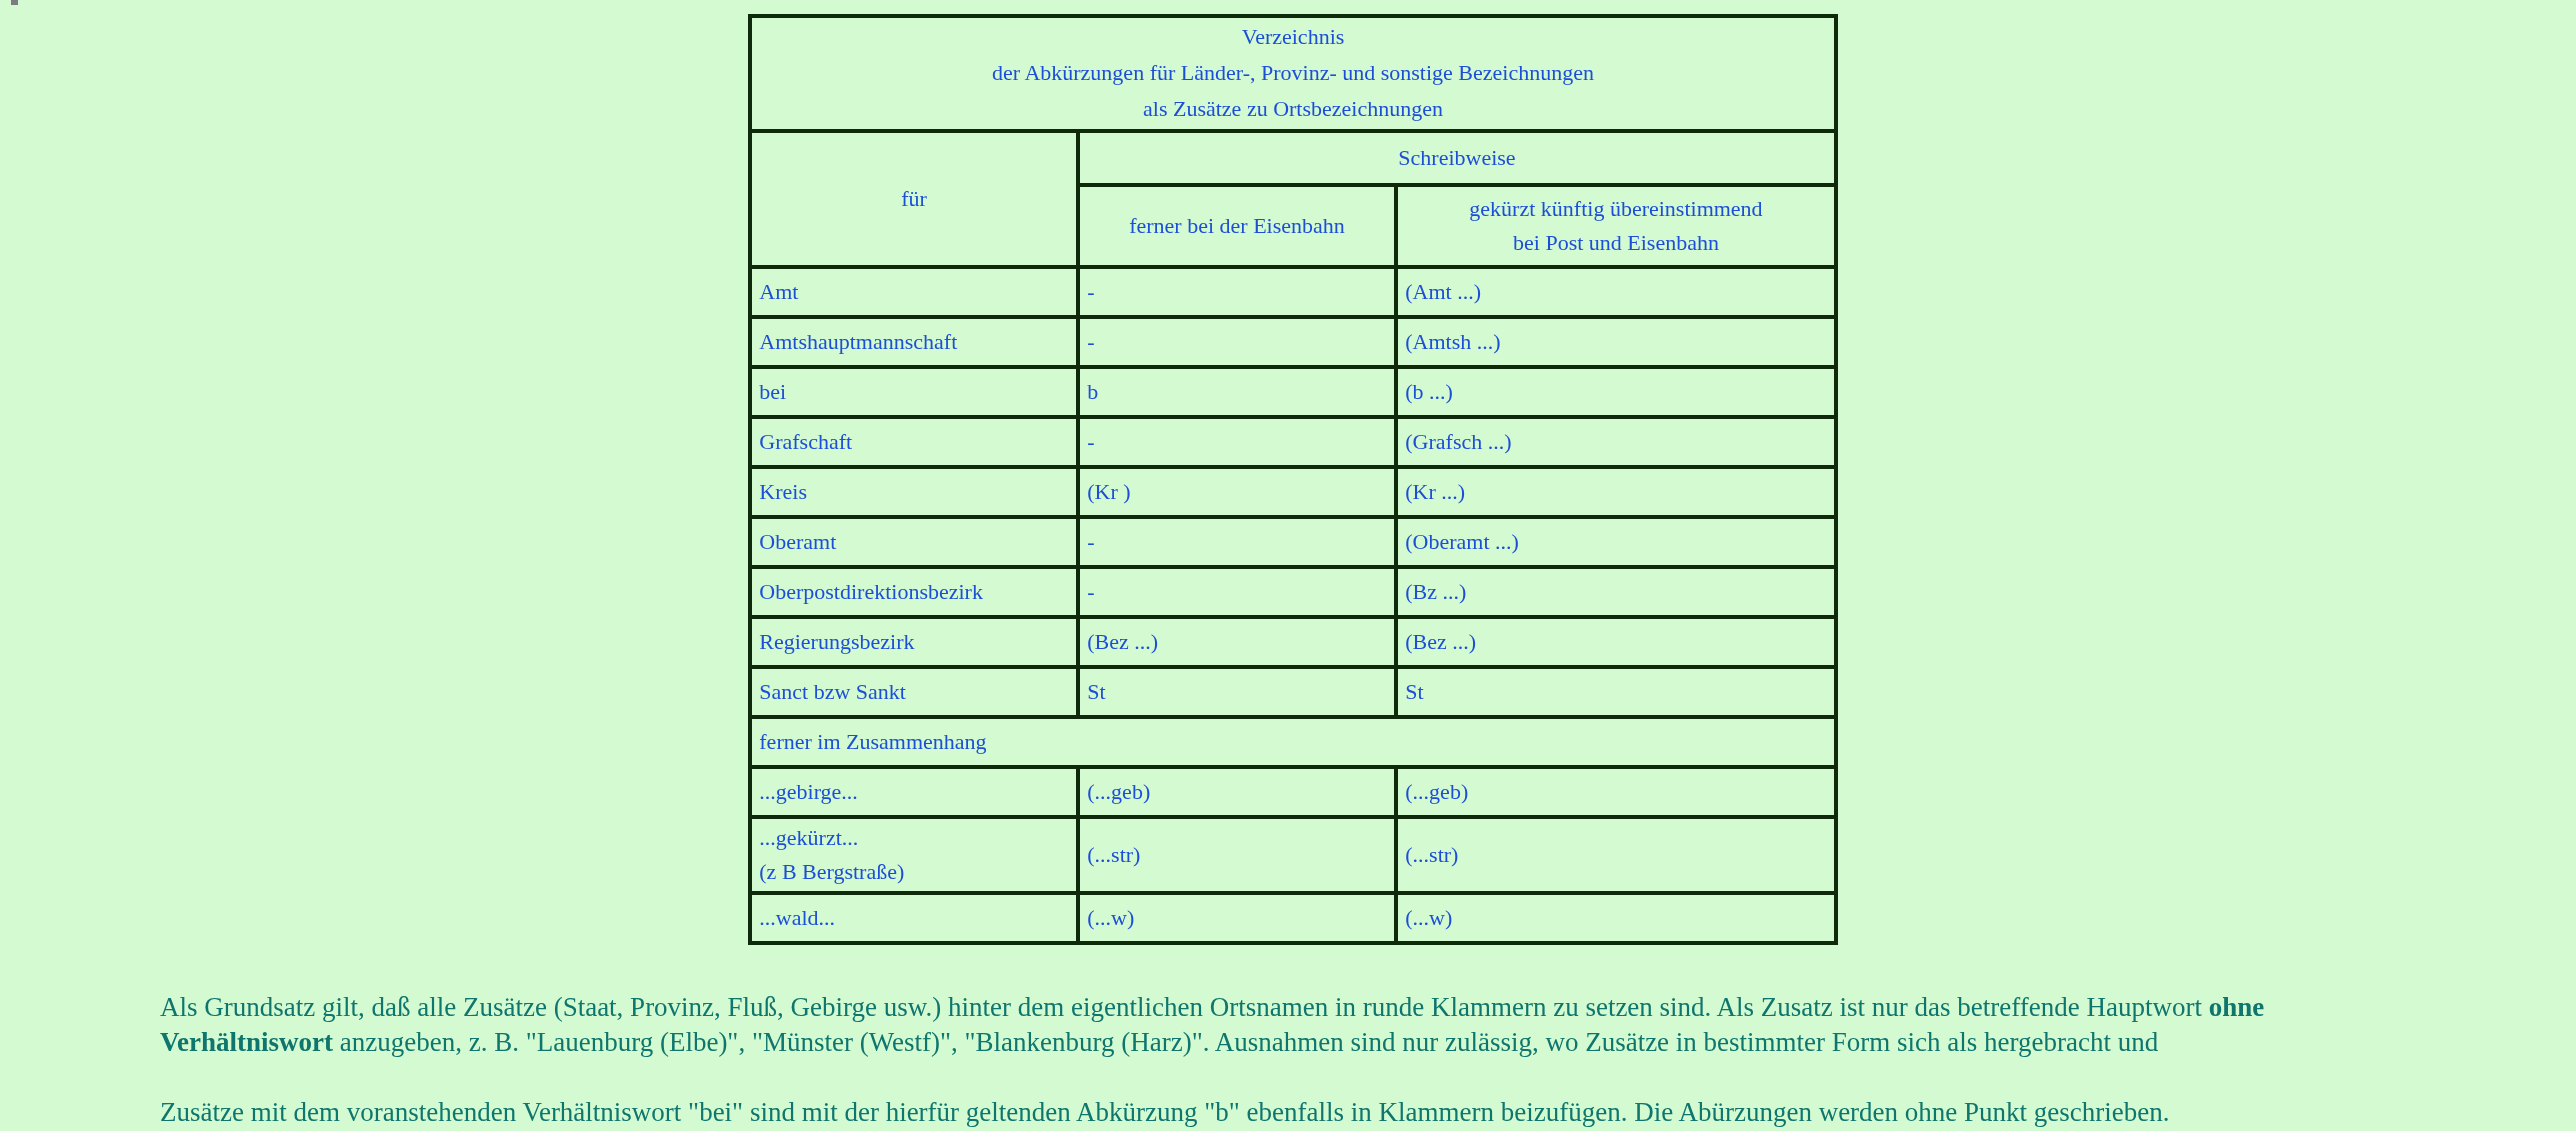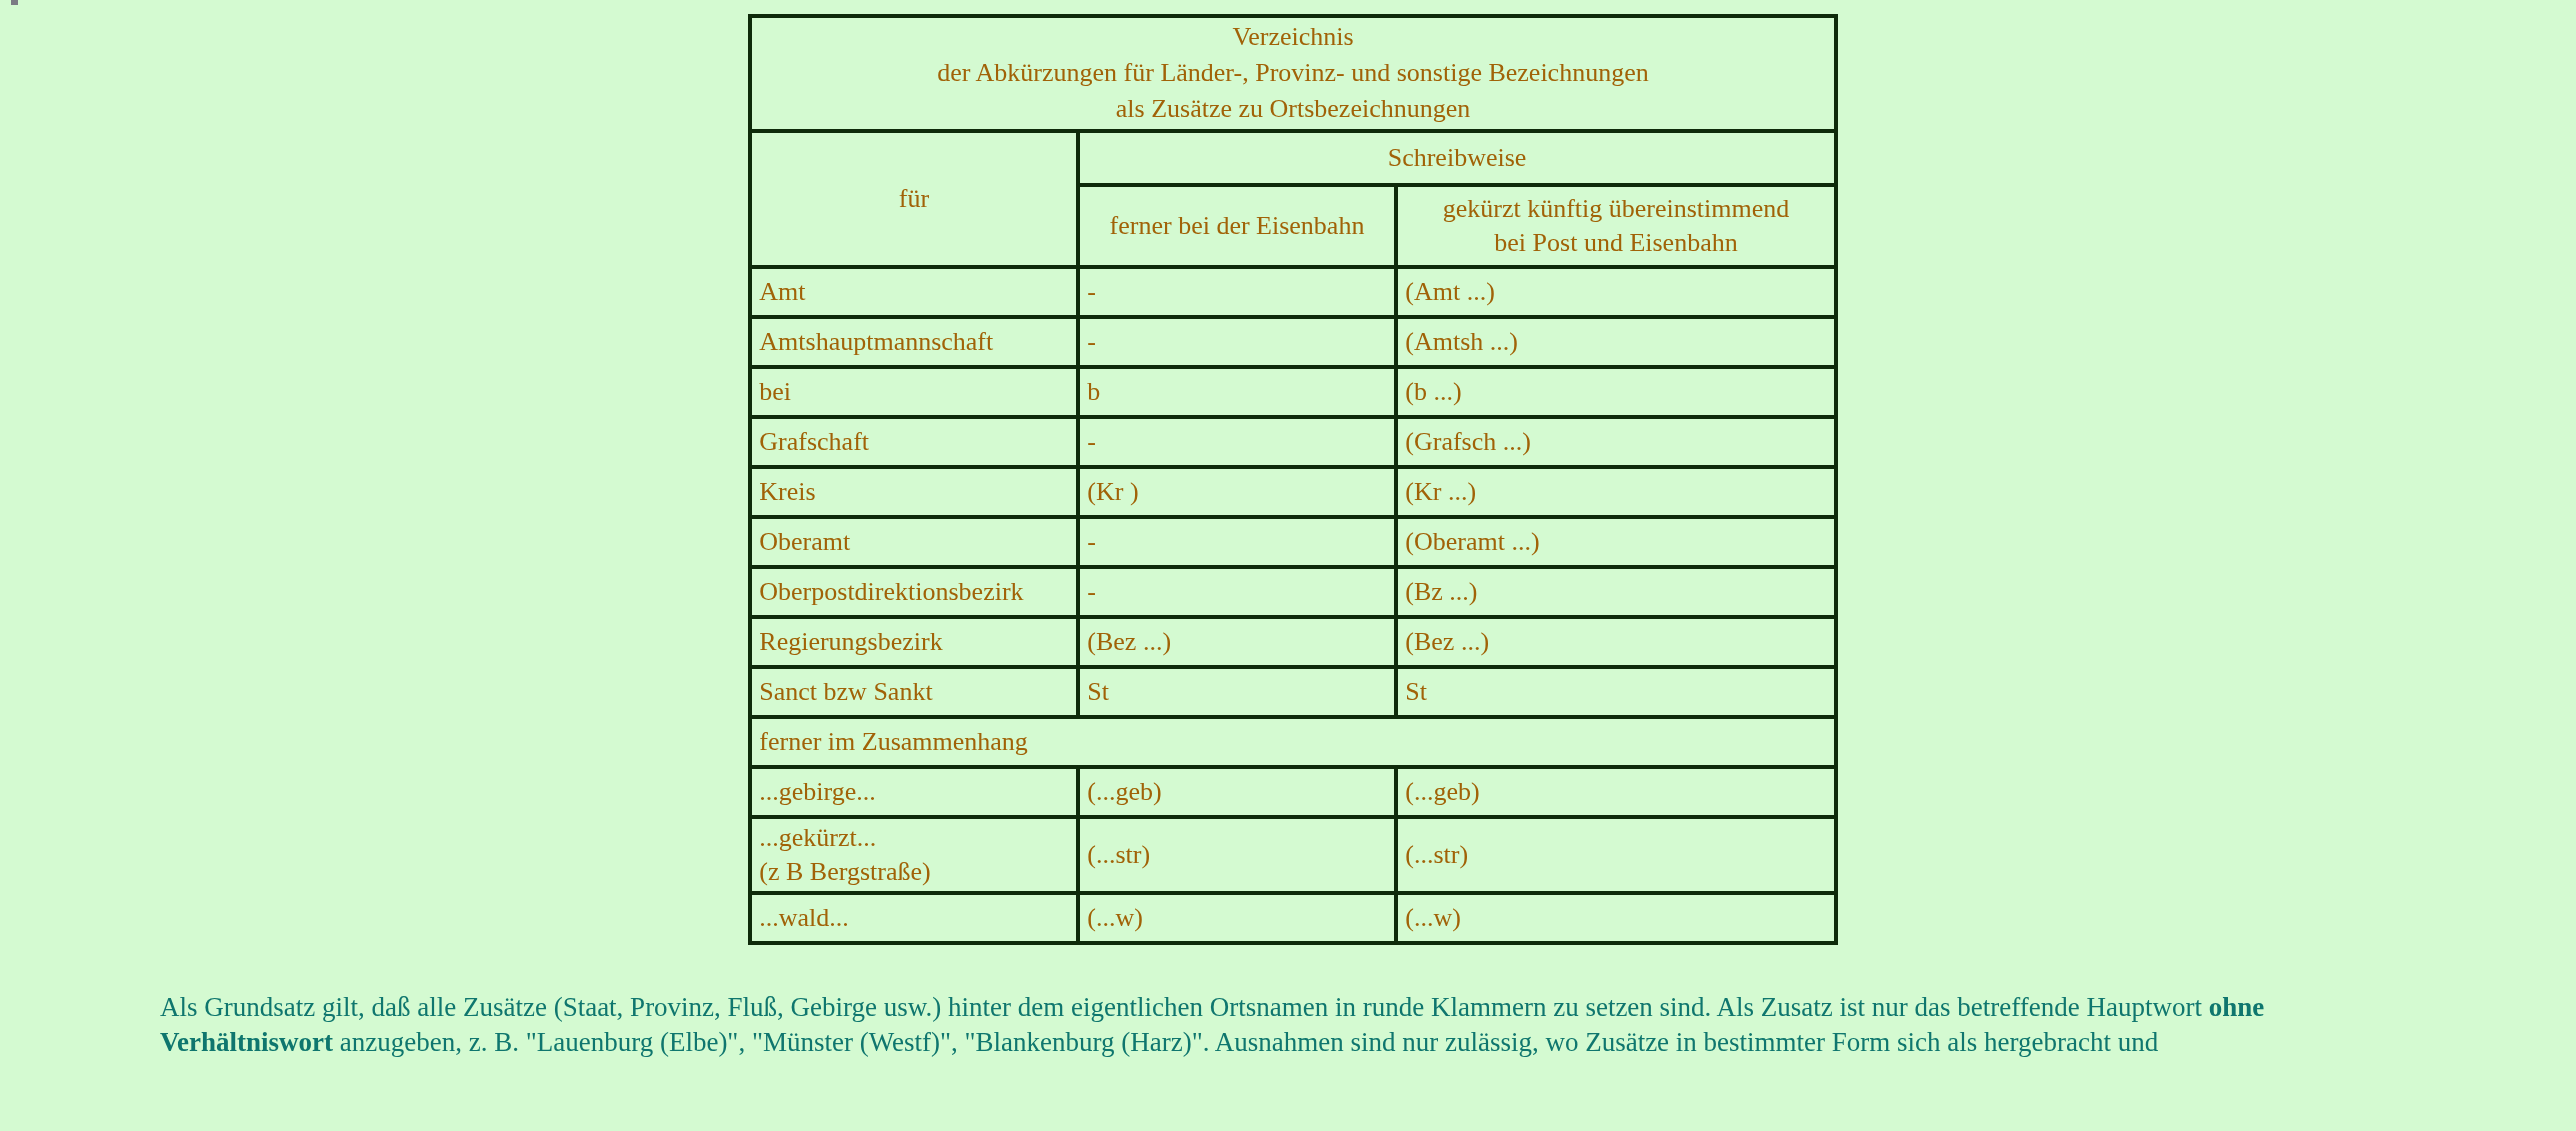--- a/index.html
+++ b/index.html
@@ -26,22 +26,22 @@
   table.abbrev {
     position: absolute;
     left: 748px;
     top: 13.6px;
     width: 1087px;
     border-collapse: collapse;
     table-layout: fixed;
   }
   table.abbrev td {
     border: 4.5px solid #0e2a0a;
-    font-size: 26px;
-    color: #a16207;
+    font-size: 22px;
+    color: #1d4ed8;
     vertical-align: middle;
   }
   col.c1 { width: 328px; }
   col.c2 { width: 318px; }
   col.c3 { width: 440px; }
   td.title-cell {
     height: 107px;
     text-align: center;
     line-height: 36px;
     padding: 1.8px 0;
@@ -171,14 +171,15 @@
     <td class="data-cell">(...w)</td>
     <td class="data-cell">(...w)</td>
   </tr>
     </tbody>
 </table>
 
 <p class="notes">
   <span>Als Grundsatz gilt, daß alle Zusätze (Staat, Provinz, Fluß, Gebirge usw.) hinter dem eigentlichen Ortsnamen in runde Klammern zu setzen sind. Als Zusatz ist nur das betreffende Hauptwort </span><b>ohne</b><br>
   <b>Verhältniswort</b><span> anzugeben, z. B. "Lauenburg (Elbe)", "Münster (Westf)", "Blankenburg (Harz)". Ausnahmen sind nur zulässig, wo Zusätze in bestimmter Form sich als hergebracht und</span><br>
   <br>
+  <span>Zusätze mit dem voranstehenden Verhältniswort "bei" sind mit der hierfür geltenden Abkürzung "b" ebenfalls in Klammern beizufügen. Die Abürzungen werden ohne Punkt geschrieben.</span>
 </p>
 
 
 </body></html>

